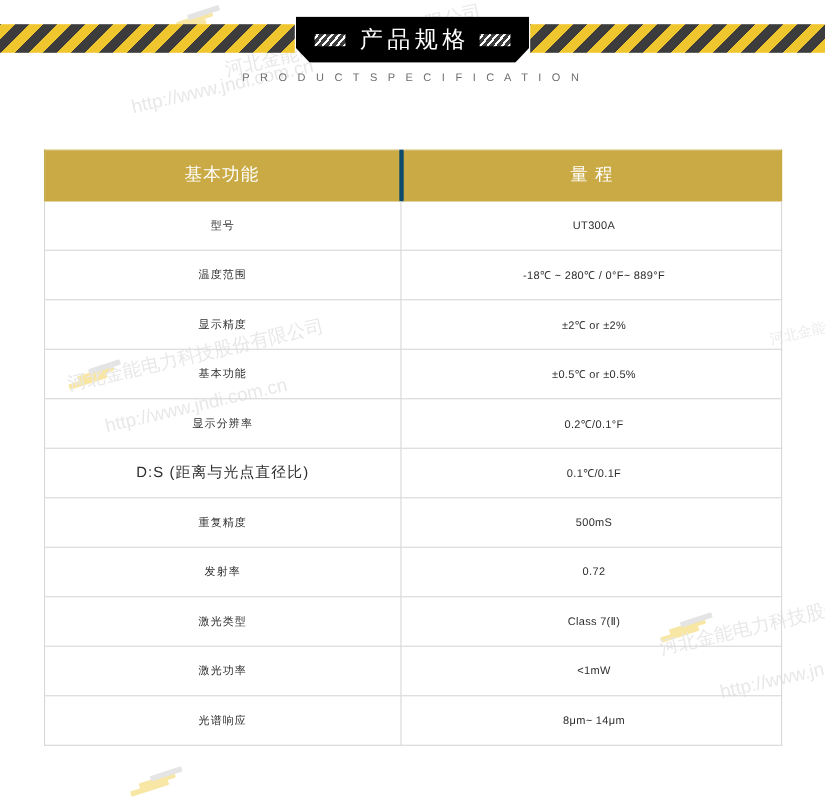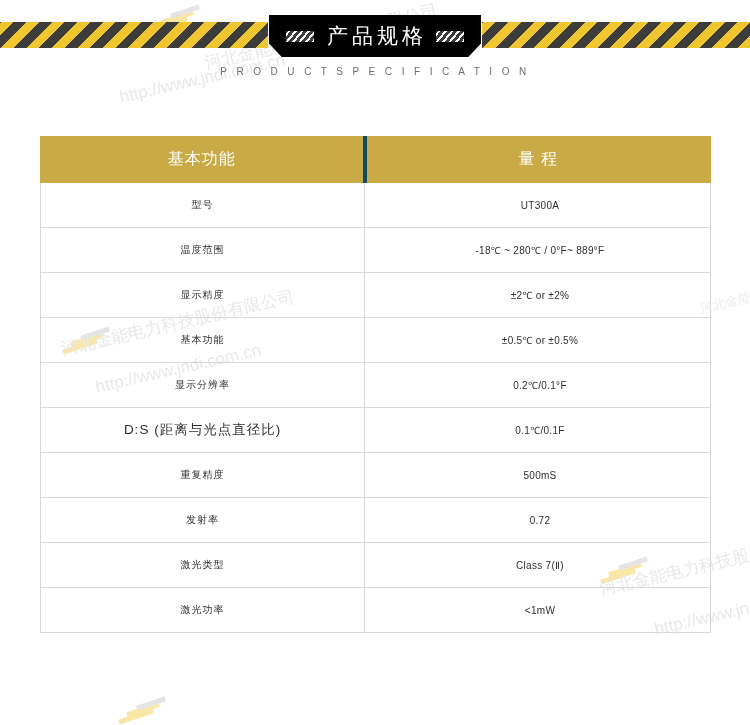--- a/index.html
+++ b/index.html
@@ -237,16 +237,20 @@
         <td class="value">0.72</td>
       </tr>
       <tr>
         <td class="label">激光类型</td>
         <td class="value">Class 7(Ⅱ)</td>
       </tr>
       <tr>
         <td class="label">激光功率</td>
         <td class="value">&lt;1mW</td>
       </tr>
+      <tr>
+        <td class="label">光谱响应</td>
+        <td class="value">8μm~ 14μm</td>
+      </tr>
     </tbody>
   </table>
 
 </div>
 
 </body></html>

